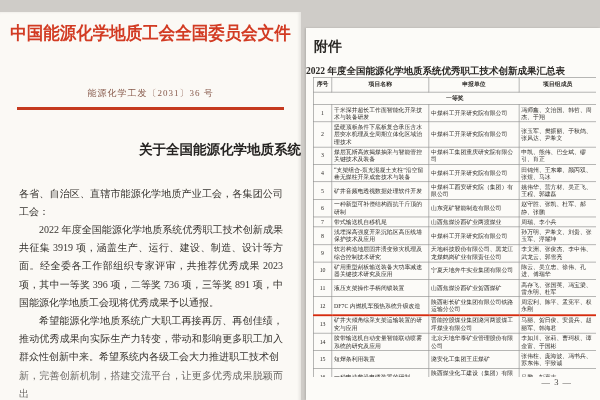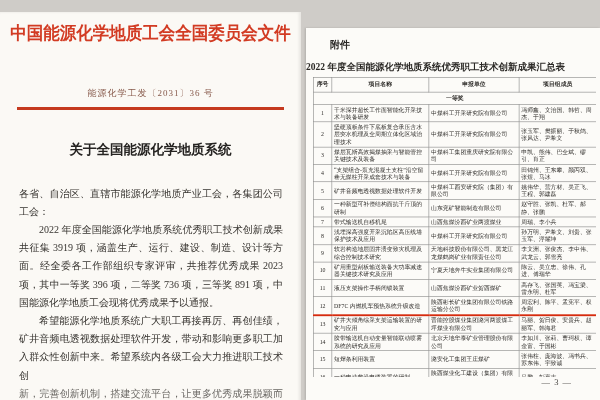--- a/index.html
+++ b/index.html
@@ -24,40 +24,40 @@
     transform:scaleY(1.08);
   }
   .lp-docnum{
     margin-top:43px;text-align:center;
     color:#87594a;font-size:9px;letter-spacing:1px;
   }
   .lp-rule{
     margin:7px 17px 0 17px;height:2.5px;background:#c53a1f;
   }
   .lp-title{
-    margin-top:29px;text-align:center;font-weight:bold;color:#262422;
+    margin-top:29px;text-align:right;font-weight:bold;color:#262422;
     font-size:13.5px;line-height:21px;
   }
   .lp-body{
     margin:25px 18px 0 19px;
     font-size:10px;line-height:18.2px;color:#36332f;
     text-align:justify;text-justify:inter-ideograph;
   }
   .lp-body p{margin:0;}
   .lp-body p.indent{text-indent:2em;}
   .lp-body p.cut{filter:blur(.4px);opacity:.75;}
 
   
   .page-right{
     position:absolute;left:306px;top:28px;width:294px;height:372px;
     background:#fcfbf8;box-shadow:-1px 0 2px rgba(0,0,0,.15);
     overflow:hidden;
   }
   .rp-attach{
-    margin:10px 0 0 24px;font-weight:bold;font-size:10px;color:#2b2926;
+    margin:10px 0 0 8px;font-weight:bold;font-size:14px;color:#2b2926;
   }
   .rp-title{
     margin-top:9px;text-align:left;font-weight:bold;
     font-size:9.5px;color:#2b2926;letter-spacing:0;
   }
   .rp-table-wrap{
     position:absolute;left:7px;top:49px;width:283px;height:300px;overflow:hidden;
   }
   .rp-table-inner{
     width:458px;transform:scale(0.618);transform-origin:top left;
@@ -89,21 +89,21 @@
   <div class="page-left">
     <div class="lp-header">中国能源化学地质工会全国委员会文件</div>
     <div class="lp-docnum">能源化学工发〔2031〕36 号</div>
     <div class="lp-rule"></div>
     <div class="lp-title">
       <div>关于全国能源化学地质系统</div>
     </div>
     <div class="lp-body">
       <p>各省、自治区、直辖市能源化学地质产业工会，各集团公司工会：</p>
       <p class="indent">2022 年度全国能源化学地质系统优秀职工技术创新成果共征集 3919 项，涵盖生产、运行、建设、制造、设计等方面。经全委各工作部组织专家评审，共推荐优秀成果 2023 项，其中一等奖 396 项，二等奖 736 项，三等奖 891 项，中国能源化学地质工会现将优秀成果予以通报。</p>
-      <p class="indent">希望能源化学地质系统广大职工再接再厉、再创佳绩，矿井音频电透视数据处理软件开发，带动和影响更多职工加入群众性创新中来。希望系统内各级工会大力推进职工技术创</p>
+      <p class="indent">希望能源化学地质系统广大职工再接再厉、再创佳绩，推动优秀成果向实际生产力转变，带动和影响更多职工加入群众性创新中来。希望系统内各级工会大力推进职工技术创</p>
       <p class="cut">新，完善创新机制，搭建交流平台，让更多优秀成果脱颖而出</p>
     </div>
   </div>
 
   <div class="page-right">
     <div class="rp-attach">附件</div>
     <div class="rp-title">2022 年度全国能源化学地质系统优秀职工技术创新成果汇总表</div>
     <div class="rp-table-wrap">
       <div class="rp-table-inner">
         <table class="result">

